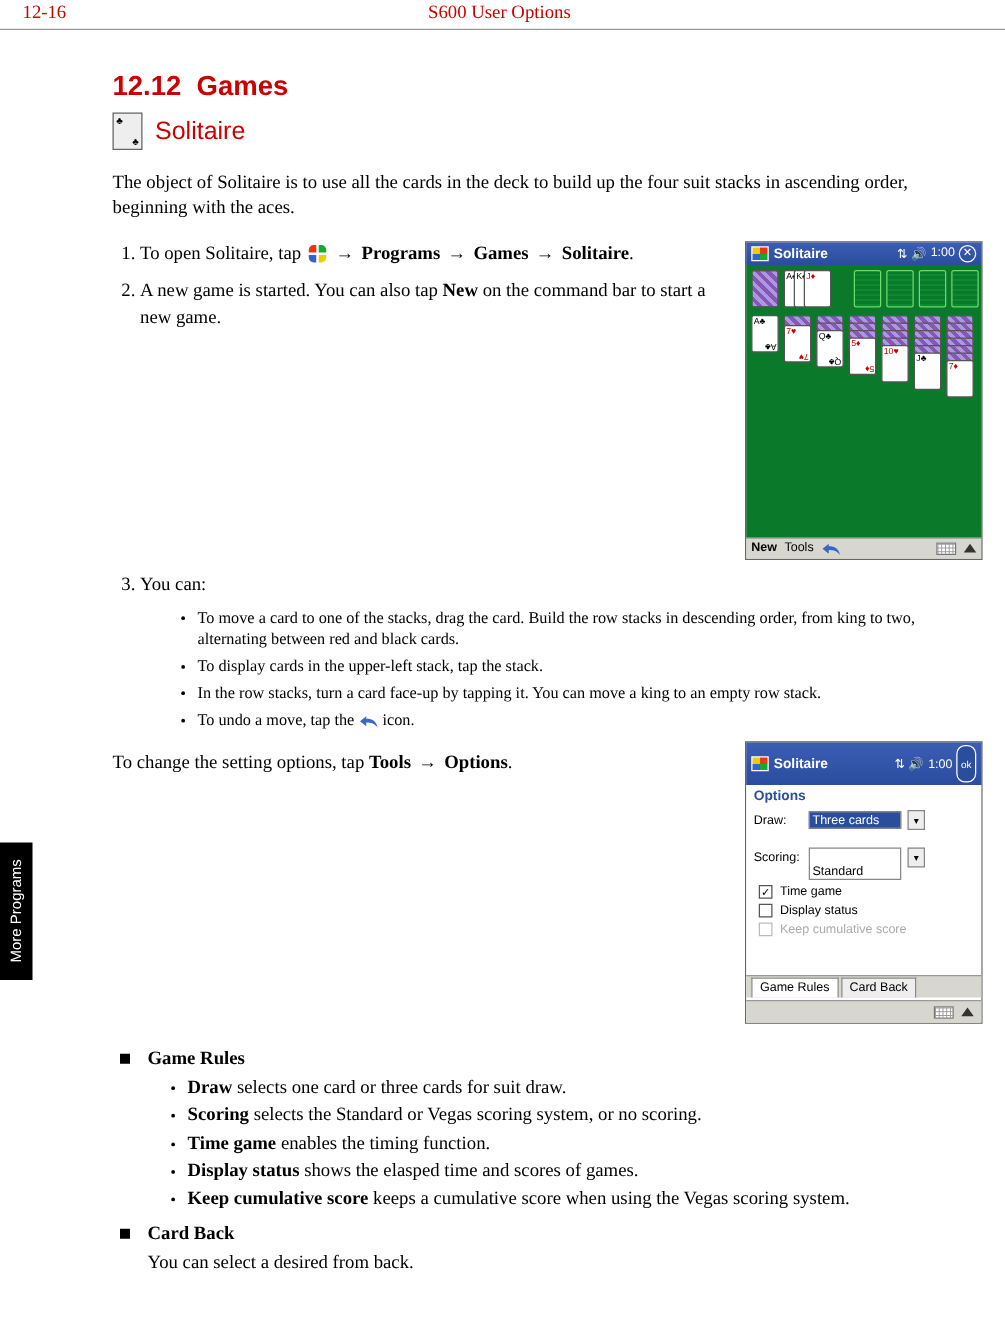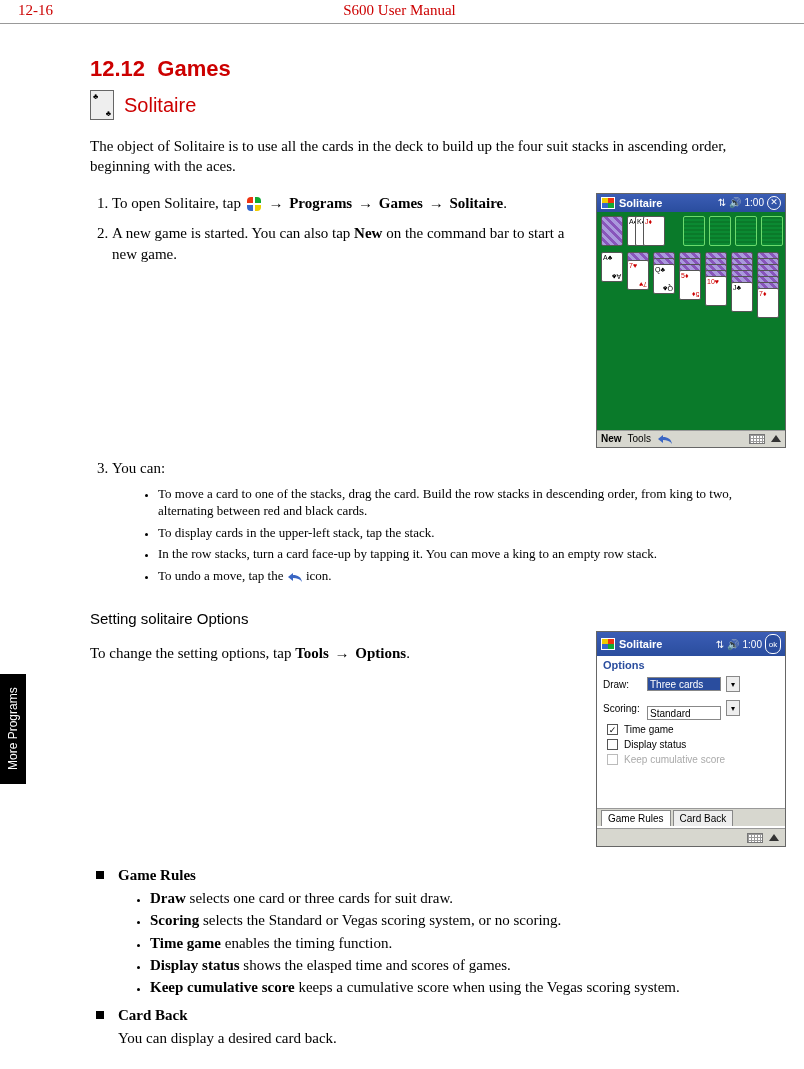--- a/index.html
+++ b/index.html
@@ -129,21 +129,21 @@
   .ss-titlebar .flag::before{content:"";position:absolute;inset:1px;background:
     conic-gradient(#e31 0 25%, #1a3 0 50%, #36c 0 75%, #ec0 0 100%);}
   .ss-titlebar .title { flex:1; }
   .ss-titlebar .status { display:flex; gap:3px; align-items:center; font-weight:normal; font-size:10px;}
   .ss-titlebar .x {
     width:14px;height:14px;border:1px solid #fff;border-radius:50%;
     display:inline-flex;align-items:center;justify-content:center;
     font-size:9px;line-height:1;
   }
   .ss-ok {
-    width:16px;height:20px;border:1px solid #fff;border-radius:7px;
+    width:16px;height:30px;border:1px solid #fff;border-radius:7px;
     display:inline-flex;align-items:center;justify-content:center;
     font-size:8px;background:#2a4d9e;
   }
   .ss-body-green {
     background: #0a7a2a;
     height: 218px;
     position: relative;
     padding: 4px;
   }
   .card {
@@ -231,21 +231,21 @@
   ul.inner > li { margin: 2px 0; line-height:1.35;}
   ul.inner > li::marker{font-size:11px;}
   .li-title{font-weight:bold;}
   .plain-indent{padding-left:22px;margin:2px 0;}
 </style>
 </head>
 <body>
 
 <div class="page-header">
   <div class="header-left">12-16</div>
-  <div class="header-center">S600 User Manual</div>
+  <div class="header-center">S600 User Options</div>
   <div style="width:40px"></div>
 </div>
 
 <div class="content">
   <div class="side-tab">More Programs</div>
 
   <h1 class="section">
     <span>12.12</span>&nbsp;&nbsp;<span>Games</span>
   </h1>
 
@@ -370,21 +370,20 @@
             <svg viewBox="0 0 16 12">
                 <path d="M6 2 L1 6 L6 10 L6 7 C10 7 13 8 15 11 C14 6 11 4 6 4 Z" fill="#3a66c4"></path>
               </svg>
           </span>
           <span> icon.</span>
         </li>
       </ul>
     </li>
   </ol>
 
-  <div class="subhead">Setting solitaire Options</div>
 
   <div class="float-screenshot">
     <div class="ss-titlebar">
       <span class="flag"></span>
       <span class="title">Solitaire</span>
       <span class="status">
         <span>⇅</span>
         <span>🔊</span>
         <span>1:00</span>
         <span class="ss-ok">ok</span>
@@ -392,21 +391,21 @@
     </div>
     <div class="ss-body-options">
       <div class="opt-title">Options</div>
       <div class="opt-row">
         <label>Draw:</label>
         <span class="sel-hl">Three cards</span>
           <span class="dd"></span>
       </div>
       <div class="opt-row">
         <label>Scoring:</label>
-        <span style="border:1px solid #888;height:14px;line-height:14px;padding:0 2px;width:74px;display:inline-block;margin-top:10px;">Standard</span>
+        <span style="border:1px solid #888;height:14px;line-height:14px;padding:12px 2px;width:74px;display:inline-block;margin-top:10px;">Standard</span>
           <span class="dd"></span>
       </div>
       <div class="chk">
         <span class="box">✓</span>
         <span>Time game</span>
       </div>
       <div class="chk">
         <span class="box"></span>
         <span>Display status</span>
       </div>
@@ -440,17 +439,17 @@
       <ul class="inner">
         <li><b>Draw</b><span>  selects one card or three cards for suit draw.</span></li>
         <li><b>Scoring</b><span>  selects the Standard or Vegas scoring system, or no scoring.</span></li>
         <li><b>Time game</b><span>  enables the timing function.</span></li>
         <li><b>Display status</b><span>  shows the elasped time and scores of games.</span></li>
         <li><b>Keep cumulative score</b><span>  keeps a cumulative score when using the Vegas scoring system.</span></li>
       </ul>
     </li>
     <li>
       <span class="li-title">Card Back</span>
-      <div class="plain-indent" style="padding-left:0;">You can display a desired card back.</div>
+      <div class="plain-indent" style="padding-left:0;">You can select a desired from back.</div>
     </li>
   </ul>
 
 </div>
 
 </body></html>

